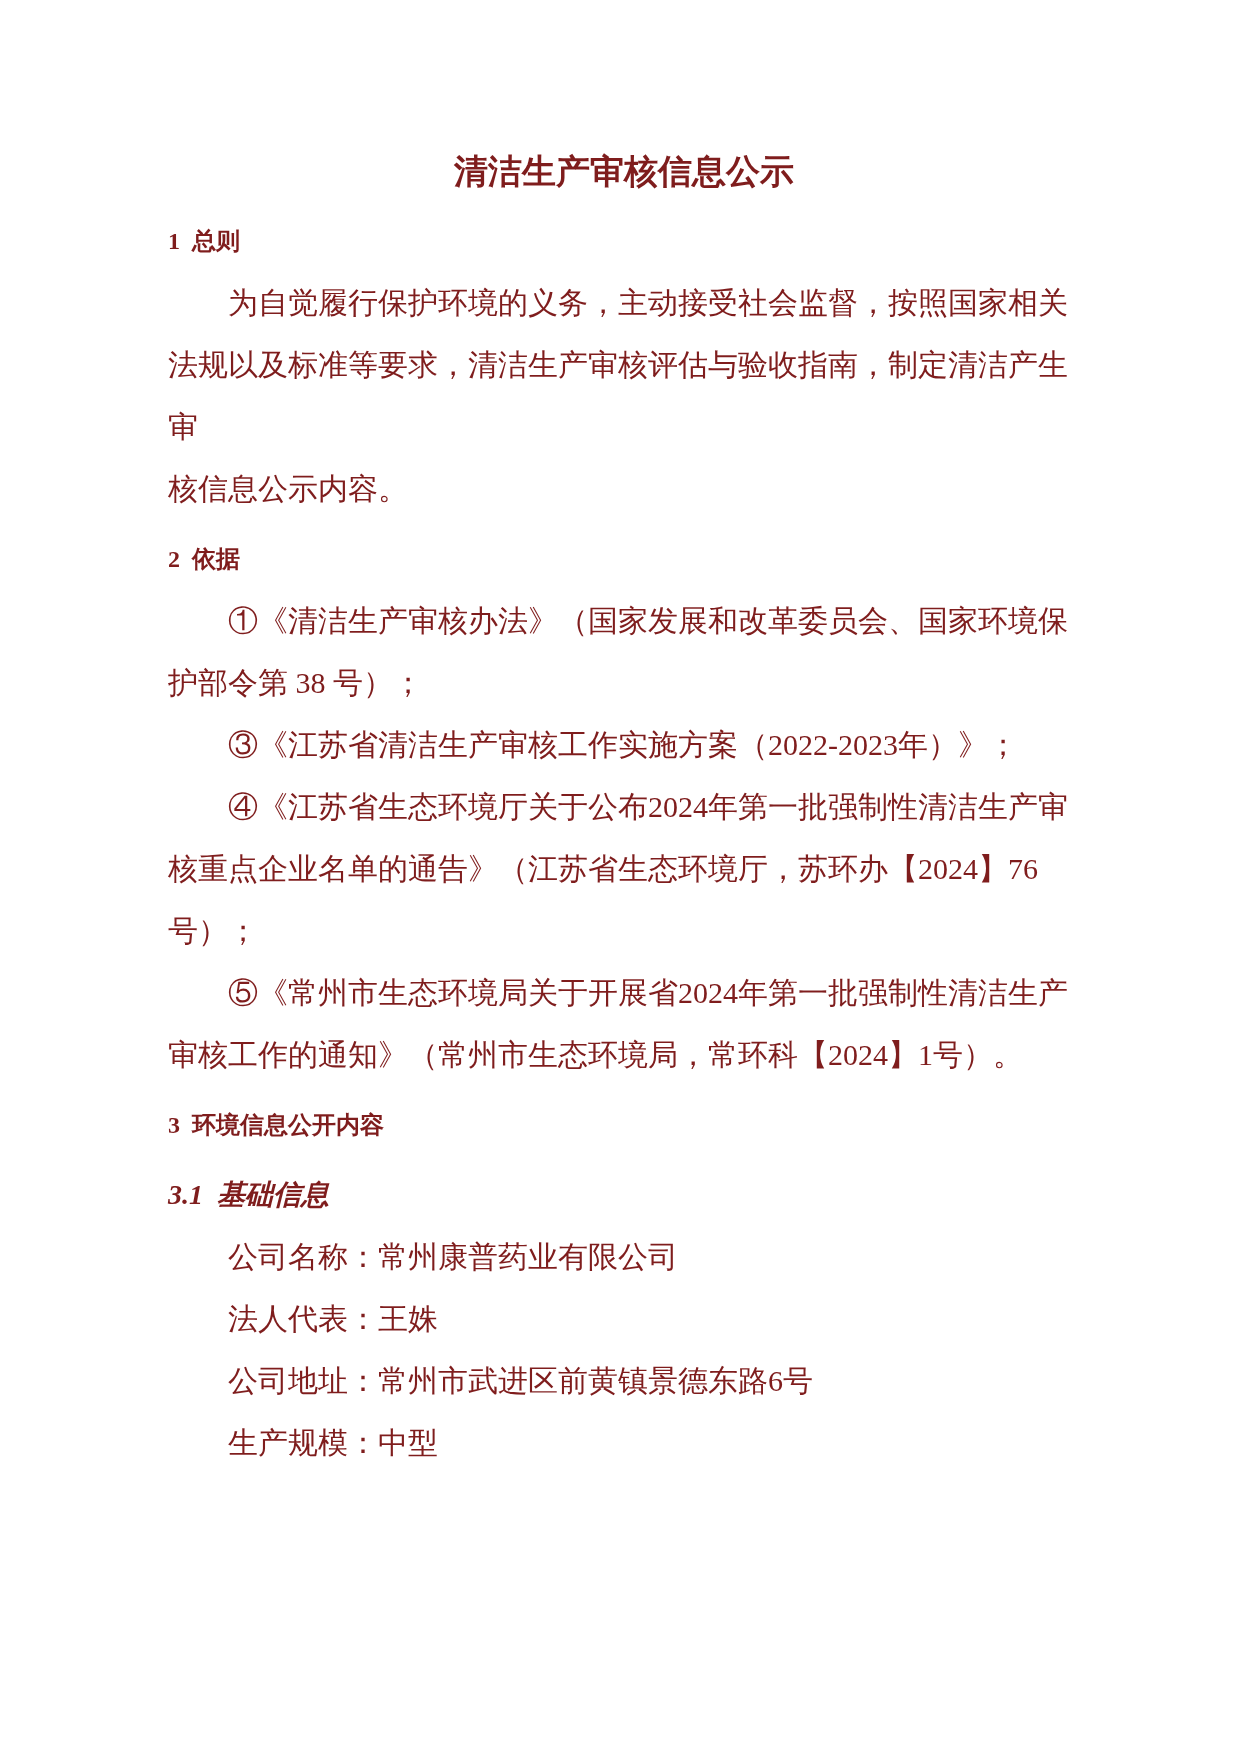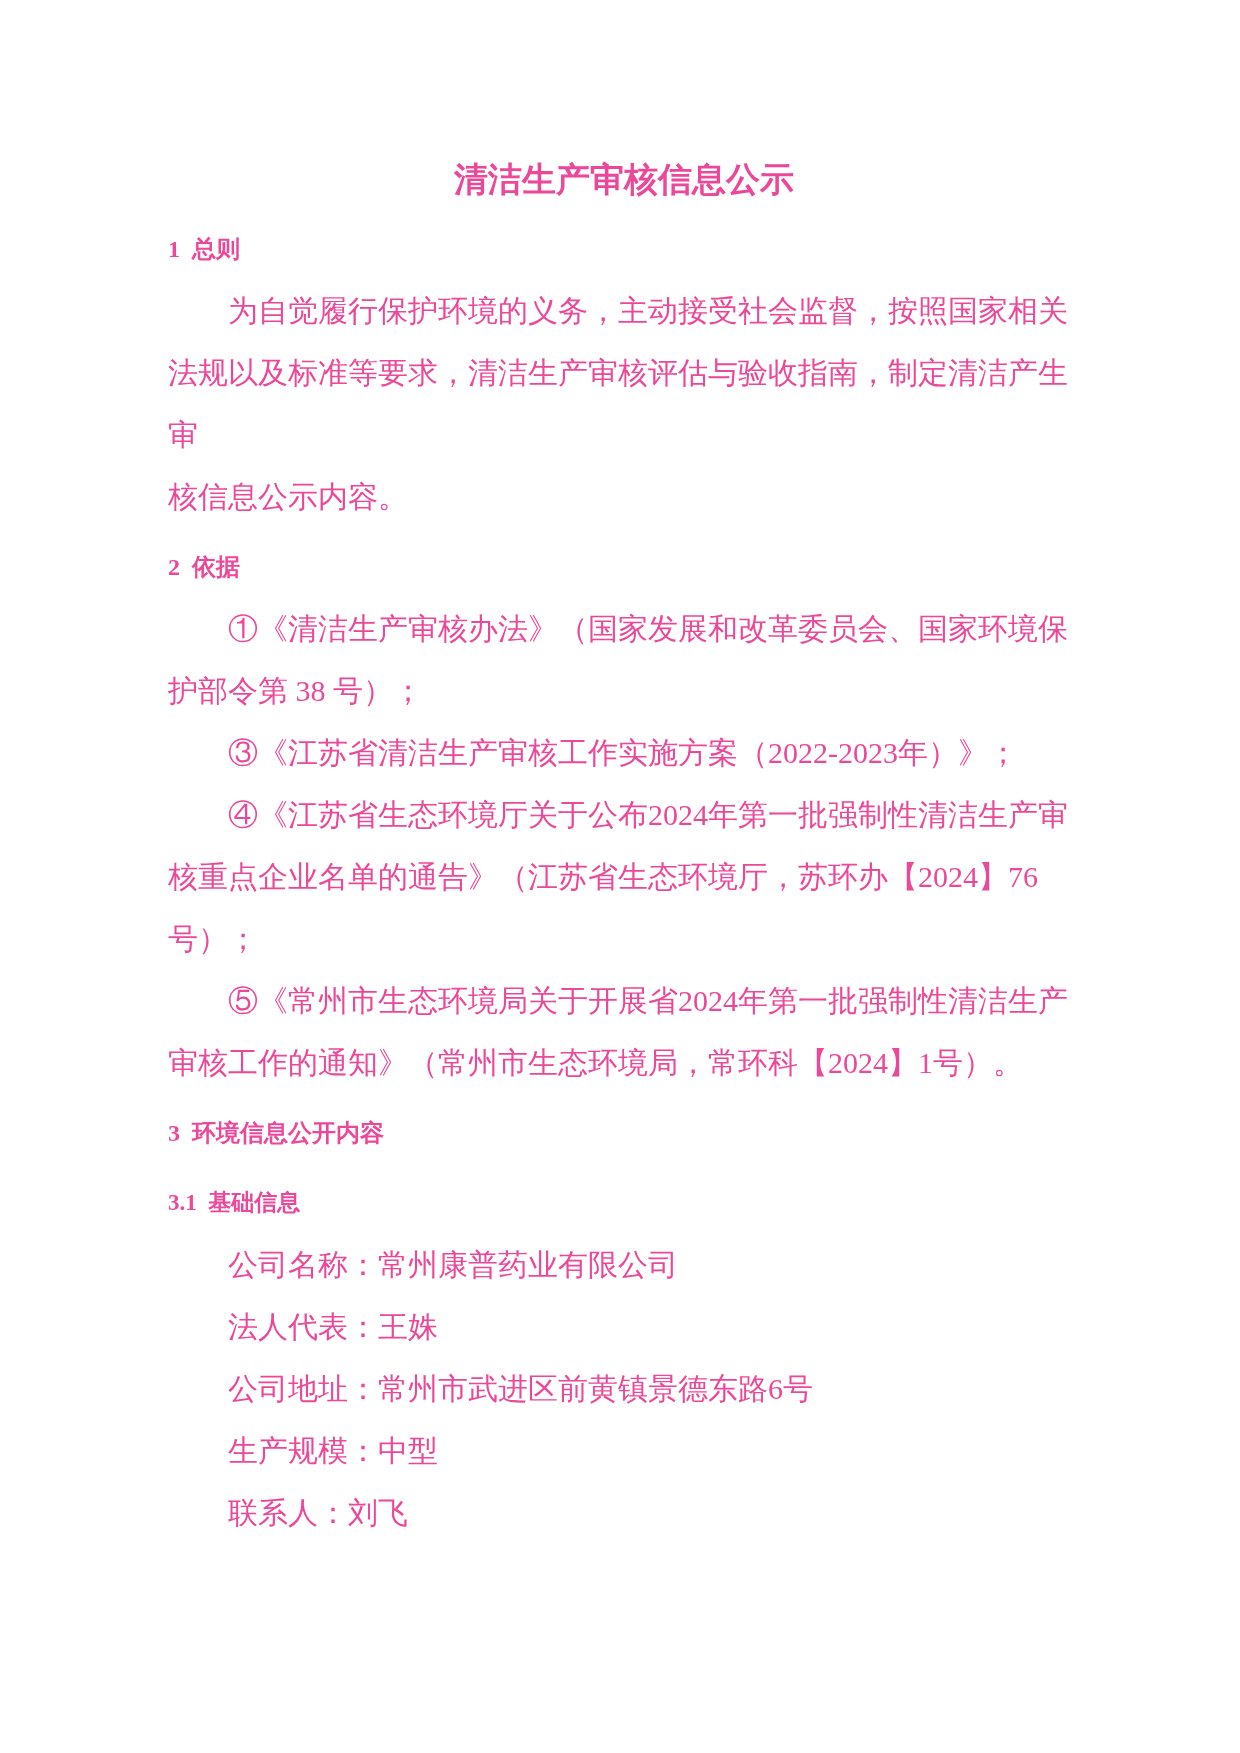--- a/index.html
+++ b/index.html
@@ -5,23 +5,23 @@
   html, body {
     margin: 0;
     padding: 0;
     background: #ffffff;
   }
   .page {
     position: relative;
     width: 1240px;
     height: 1520px;
     box-sizing: border-box;
-    margin: 8px auto;
+    margin: 0 auto;
     background: #ffffff;
-    color: #ec4899;
+    color: #7f1d1d;
     padding: 140px 160px 0 168px;
     overflow: hidden;
     font-family: "Liberation Serif", "DejaVu Serif", serif;
   }
   .doc-title {
     margin: 0;
     text-align: center;
     font-family: "Liberation Sans", "DejaVu Sans", sans-serif;
     font-weight: 700;
     font-size: 34px;
@@ -33,23 +33,24 @@
     font-family: "Liberation Serif", "DejaVu Serif", serif;
     font-weight: 700;
     font-size: 24px;
     line-height: 62px;
     white-space: pre-wrap;
   }
   .h3 {
     margin: 8px 0 0 0;
     font-family: "Liberation Serif", "DejaVu Serif", serif;
     font-weight: 700;
-    font-size: 23px;
+    font-size: 28px;
     line-height: 62px;
     white-space: pre-wrap;
+    font-style: italic;
   }
   .para {
     margin: 0;
     font-size: 30px;
     line-height: 62px;
     text-indent: 2em;
     white-space: pre-wrap;
     word-break: break-all;
   }
 </style>
@@ -86,16 +87,15 @@
   <h3 class="h3">3.1  基础信息</h3>
 
   <p class="para">公司名称：常州康普药业有限公司</p>
 
   <p class="para">法人代表：王姝</p>
 
   <p class="para">公司地址：常州市武进区前黄镇景德东路6号</p>
 
   <p class="para">生产规模：中型</p>
 
-  <p class="para">联系人：刘飞</p>
 
 
 </div>
 
 </body></html>

